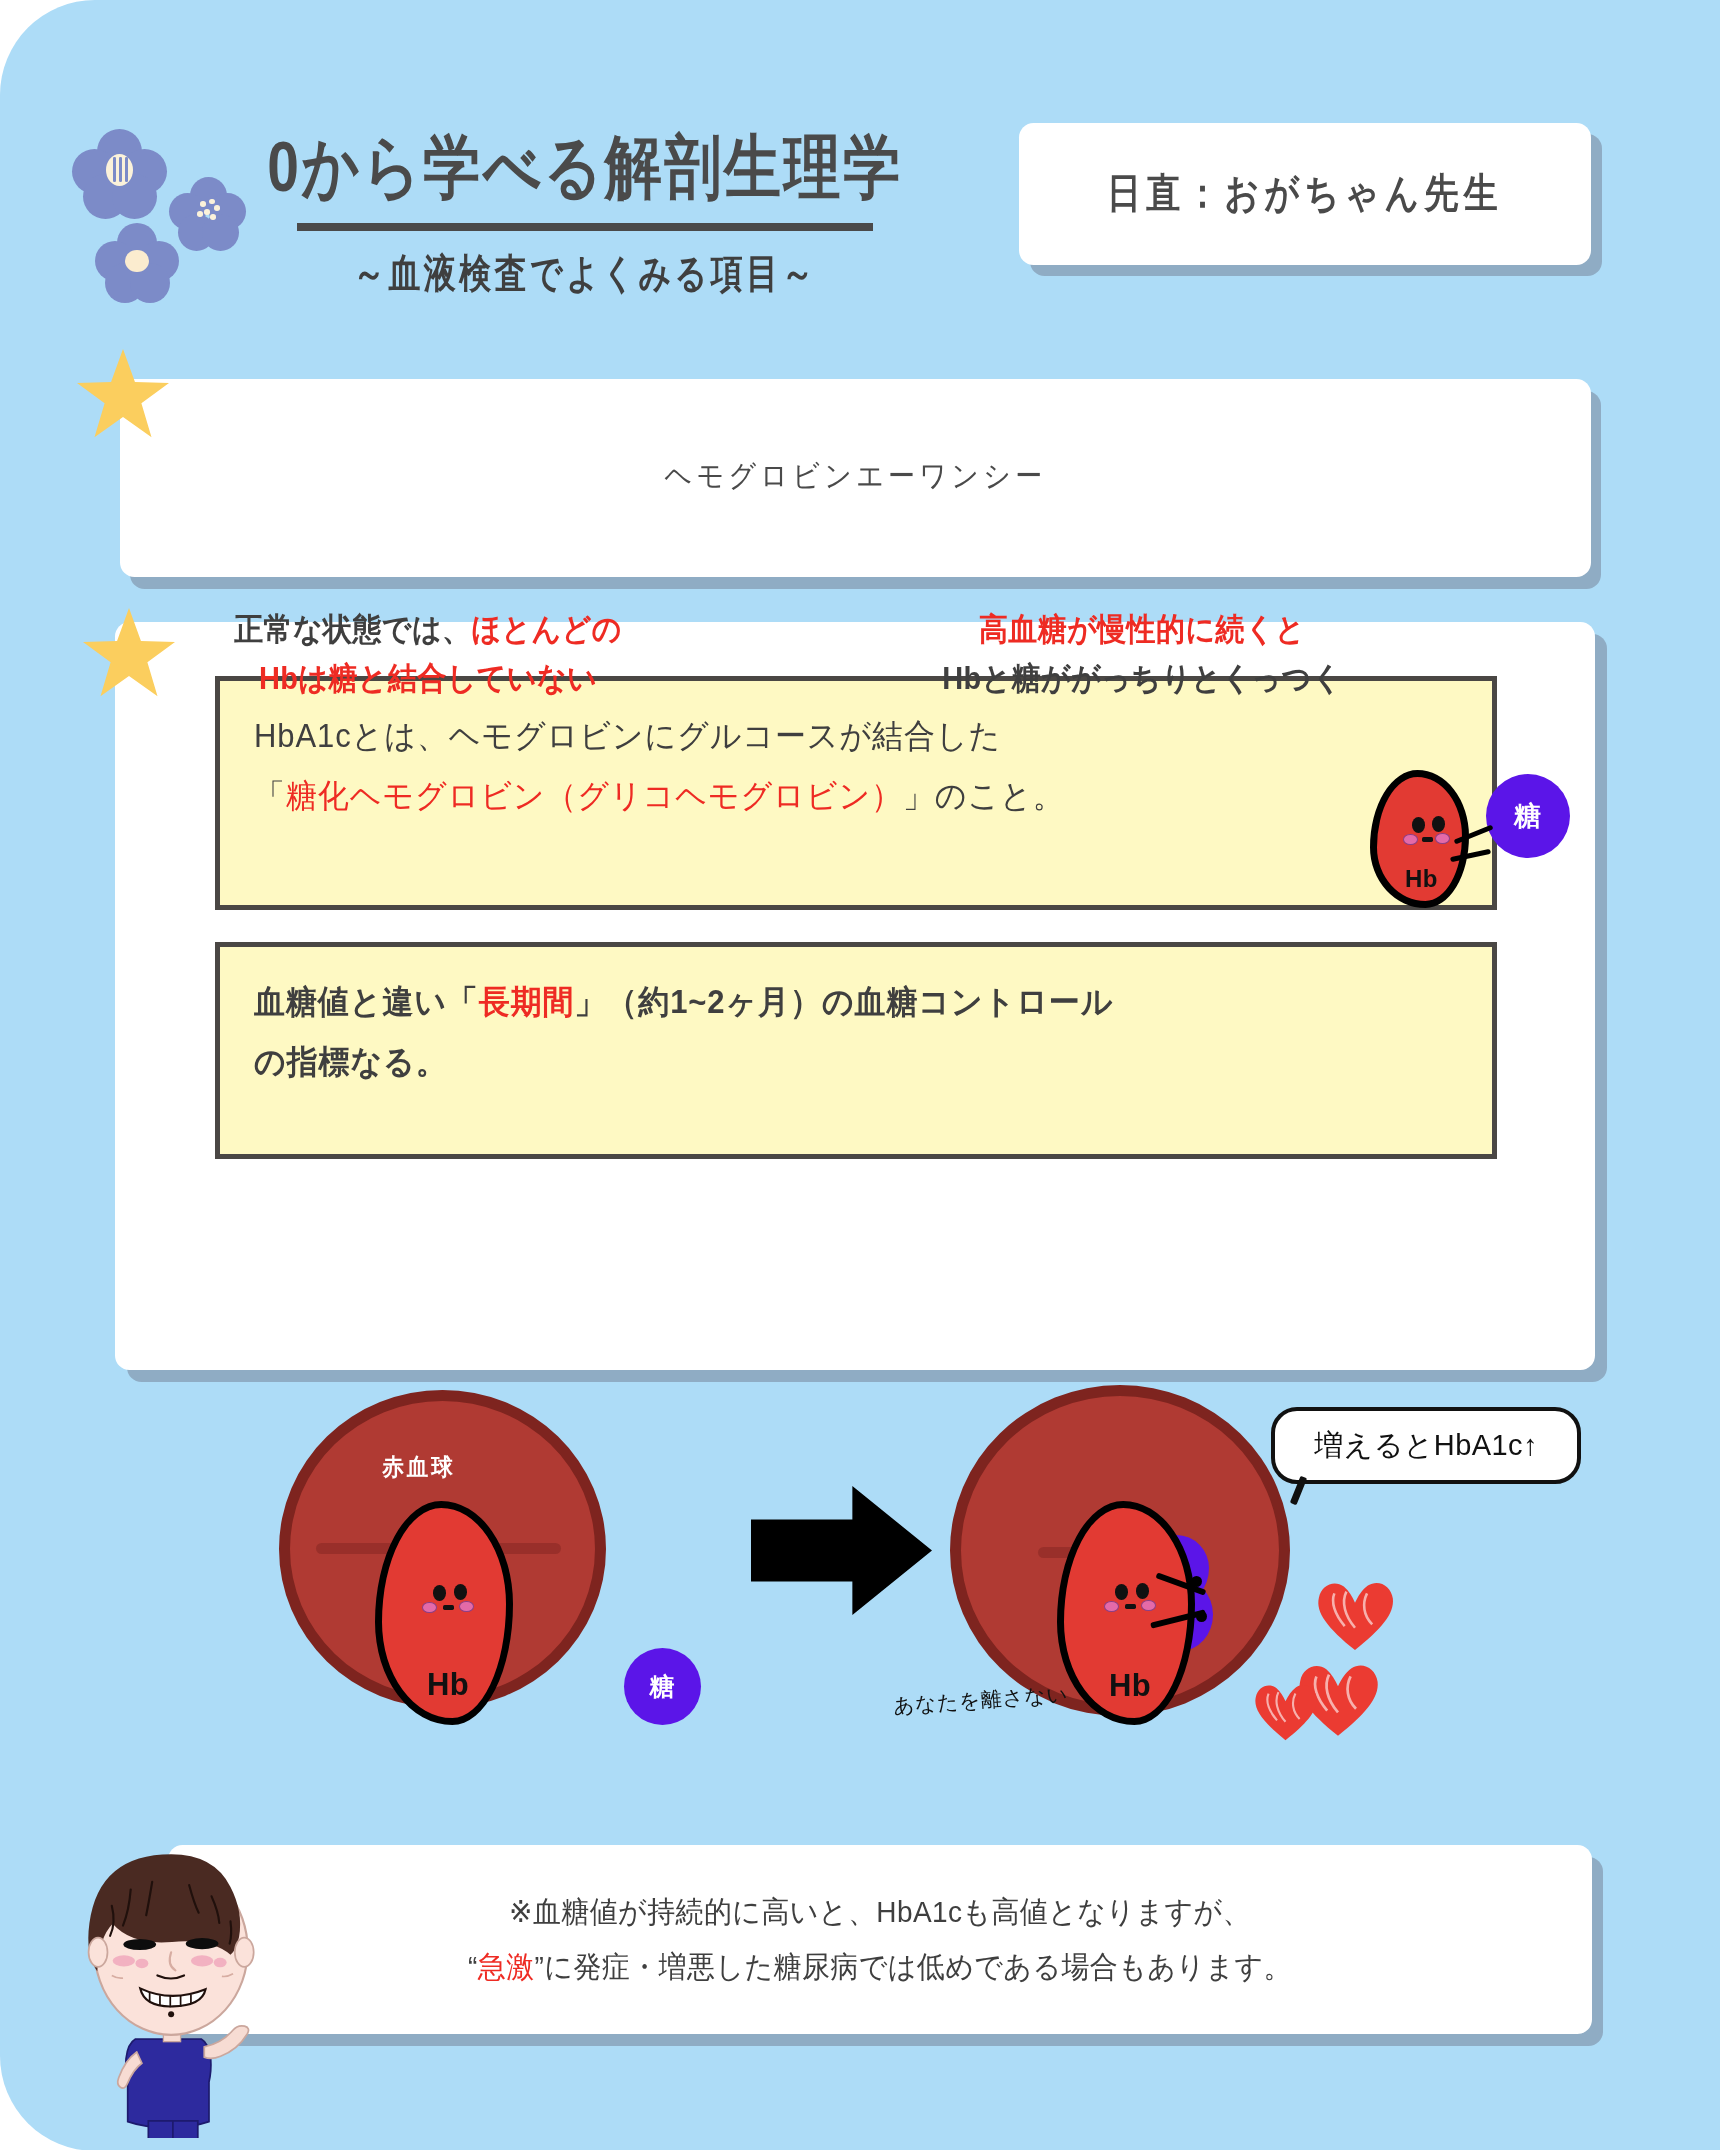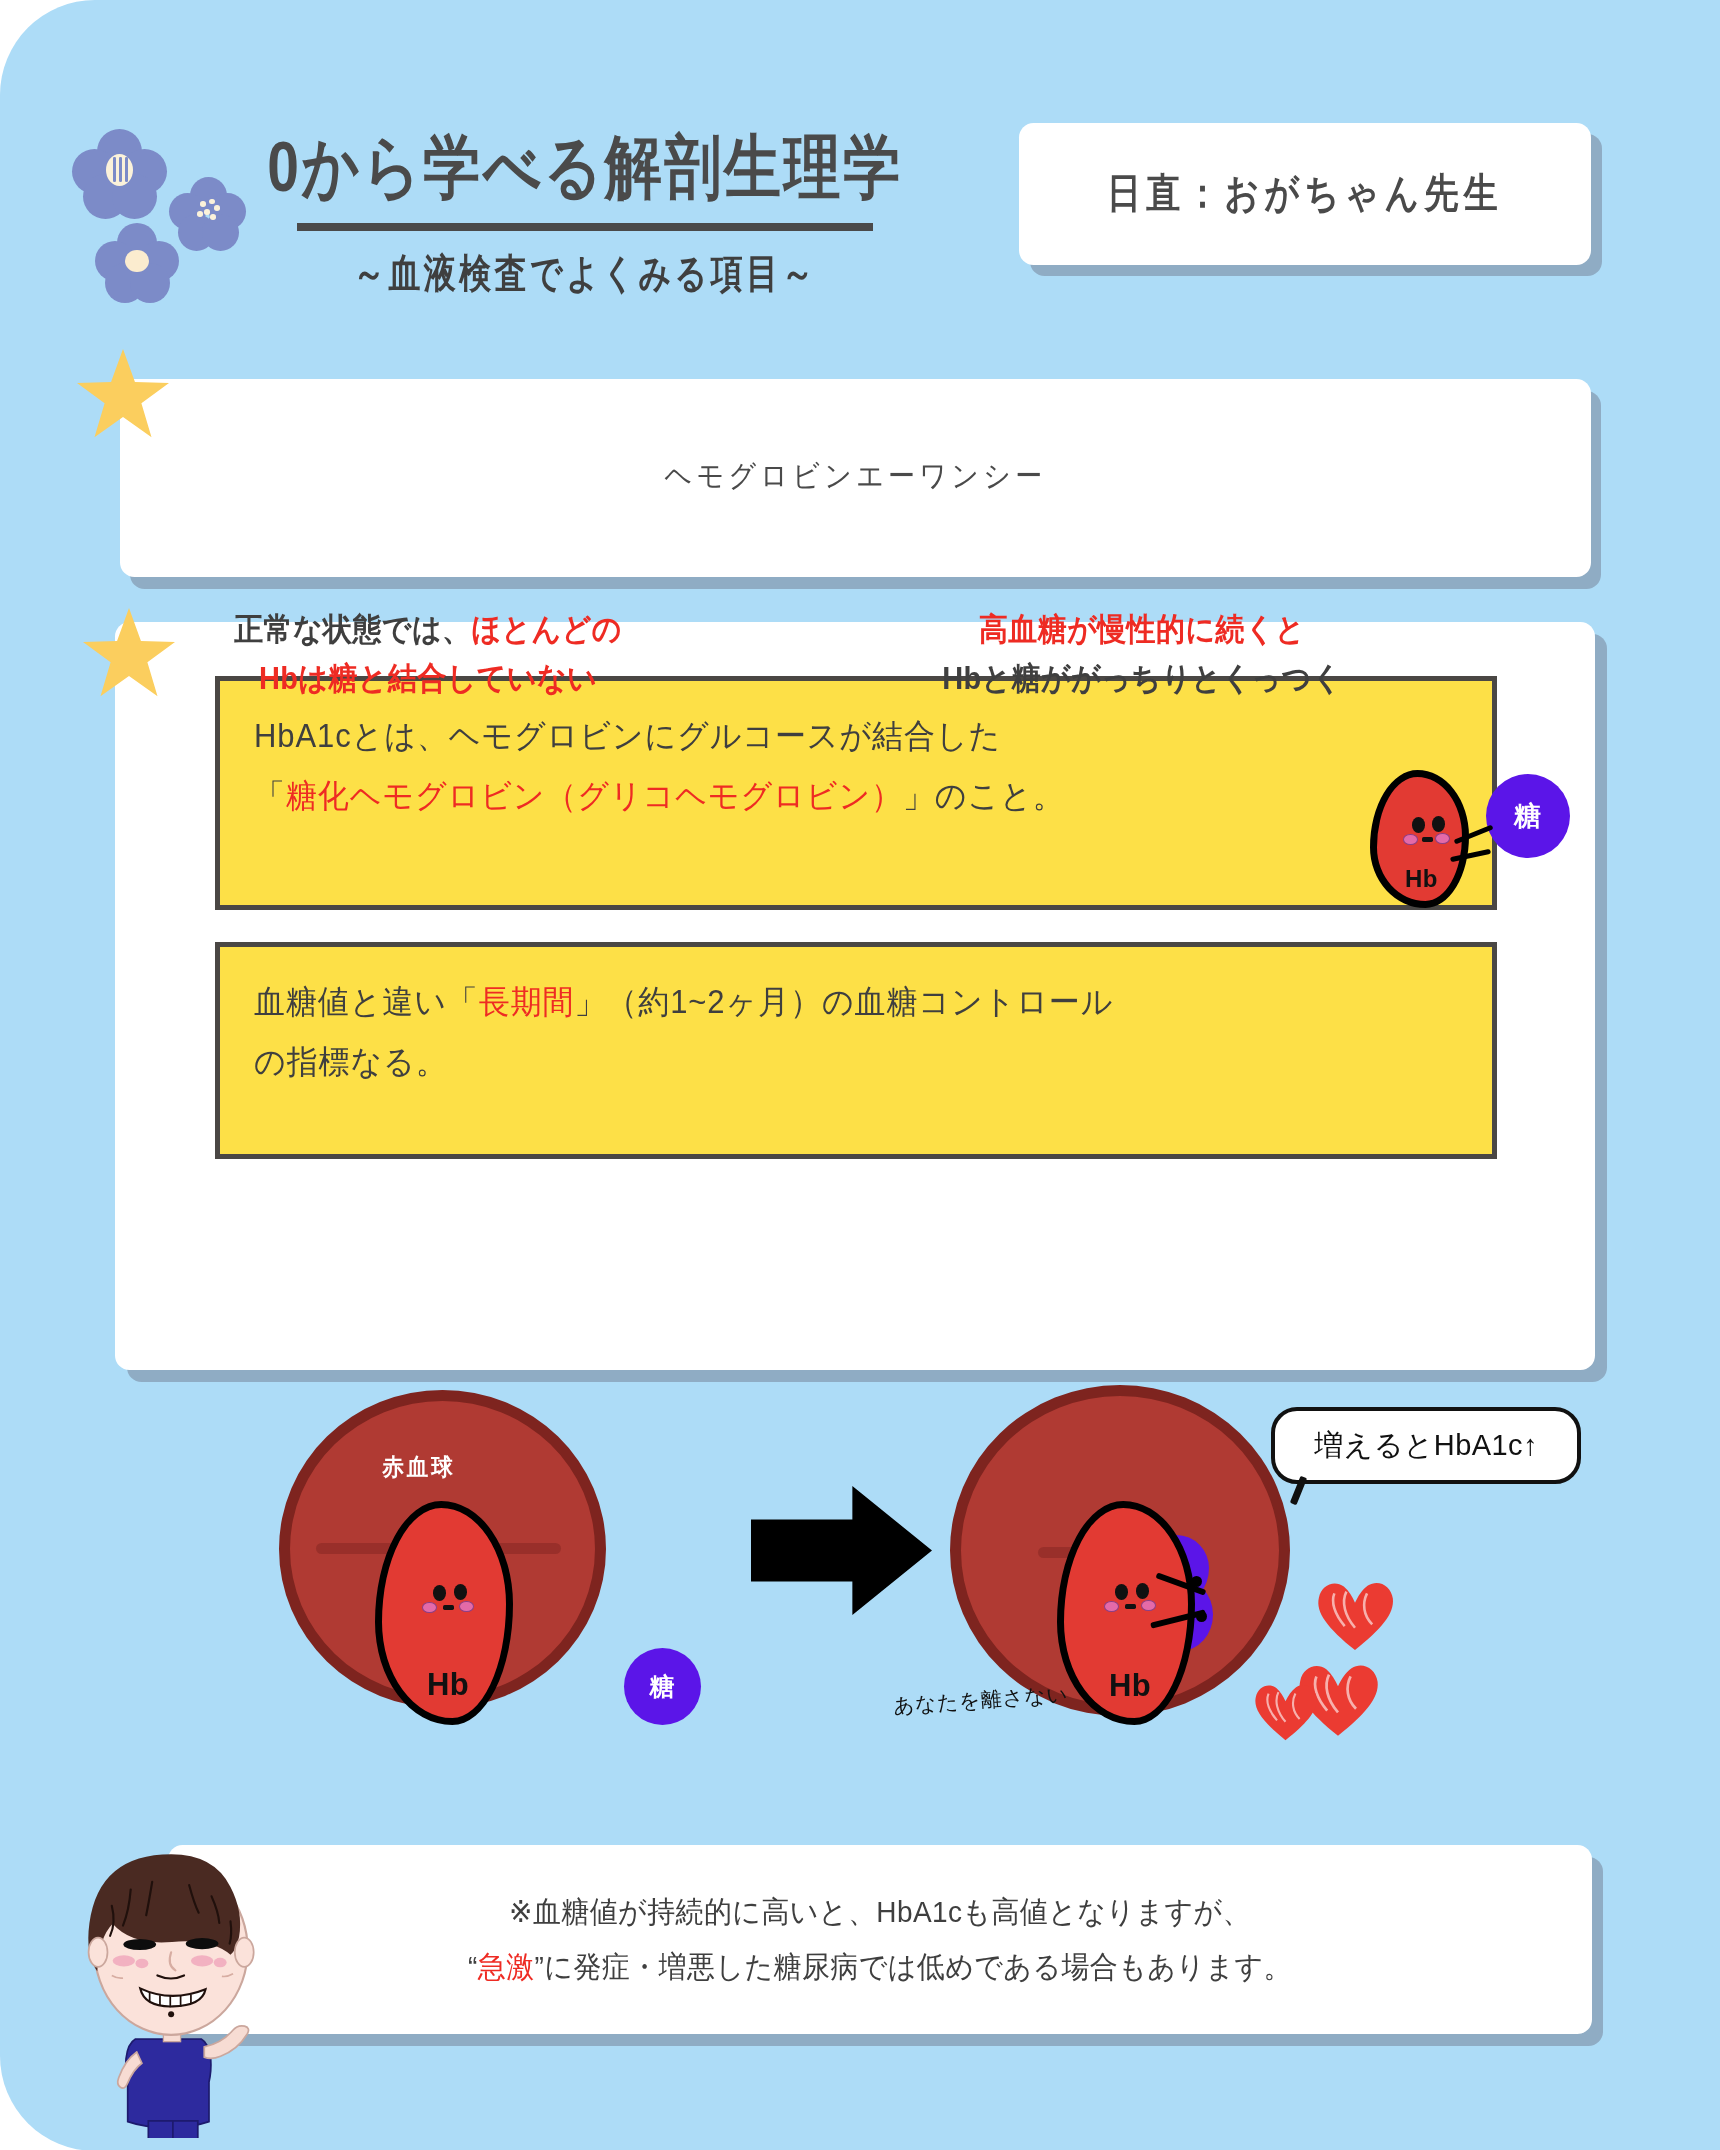--- a/index.html
+++ b/index.html
@@ -88,25 +88,25 @@
 
   
   #body-card{ left:115px; top:622px; width:1480px; height:748px; }
   #body-card-shadow{ left:127px; top:634px; width:1480px; height:748px; }
   #body-inner{
     position:absolute; left:115px; top:622px; width:1480px; height:748px;
     z-index:8;
   }
 
   .outline-box{
-    position:absolute; background:#fde047;
+    position:absolute; background:#fef9c3;
     border:5.6px solid #4A4744;
   }
   #fact-box-1{ left:100px; top:54px; width:1282px; height:234px; }
-  #fact-box-2{ left:100px; top:320px; width:1282px; height:217px; }
+  #fact-box-2{ left:100px; top:320px; width:1282px; height:217px;font-weight:bold; }
   .fact-text{
     position:absolute; left:34px; right:17px; top:26px;
     font-size:31px; color:#3F3F3F; line-height:1.82;
     letter-spacing:0.9px; transform:scaleY(1.06); transform-origin:left top;
   }
   .hl-red{ color:#EE2B23; }
 
   
   .diagram-caption{
     position:absolute; text-align:center; z-index:9;

